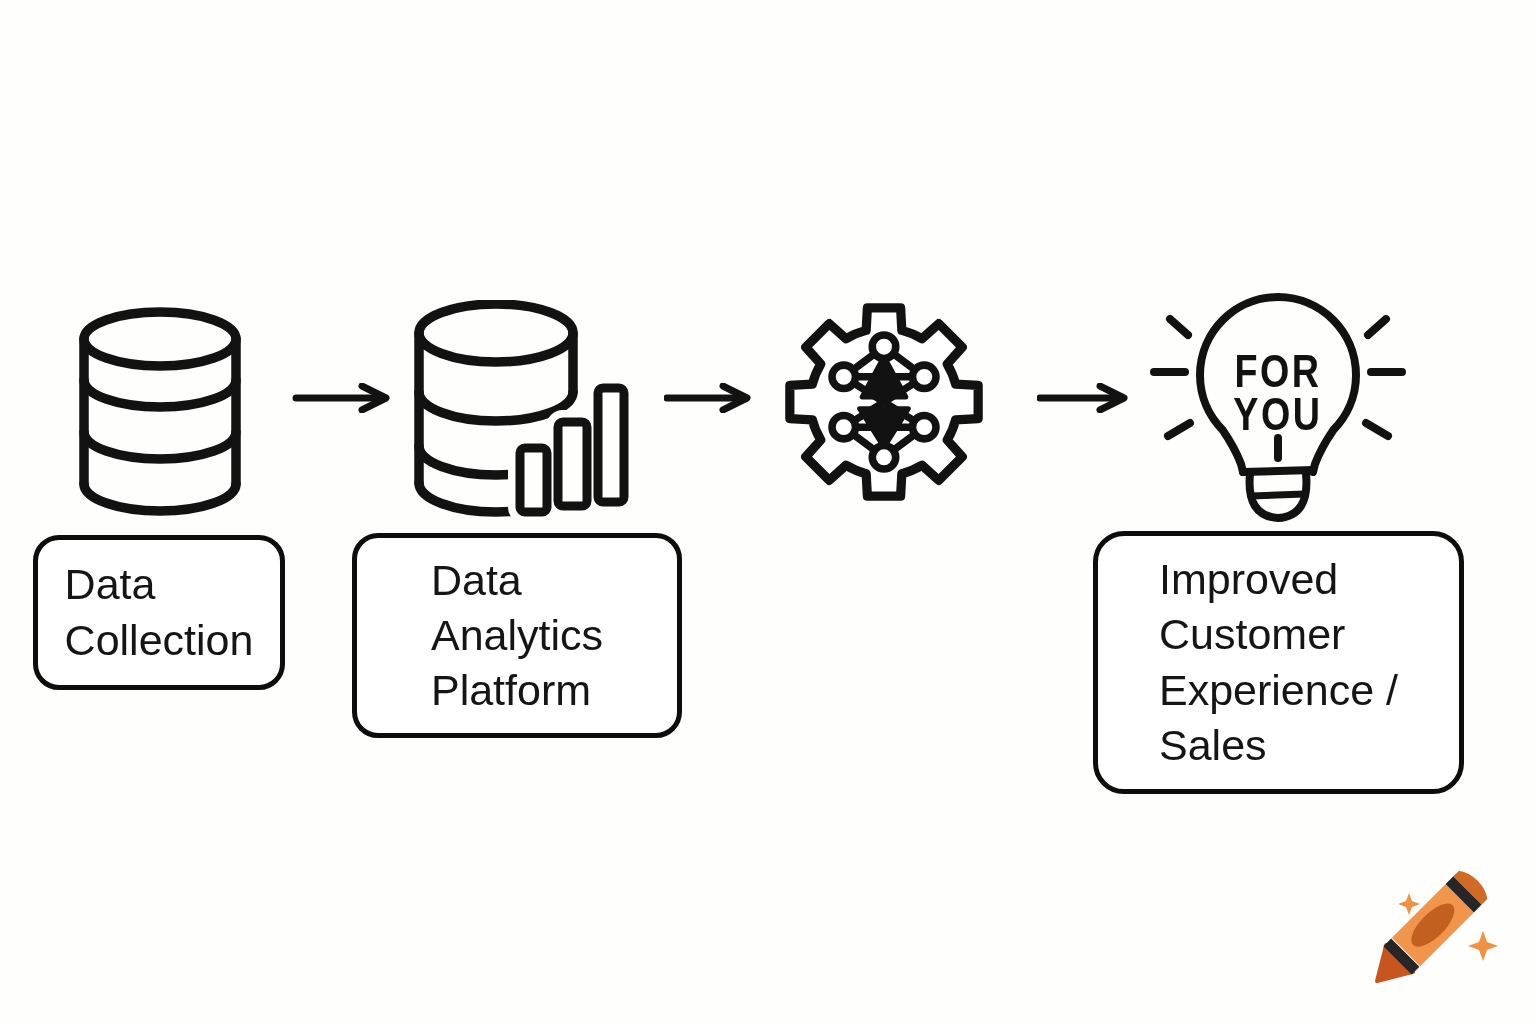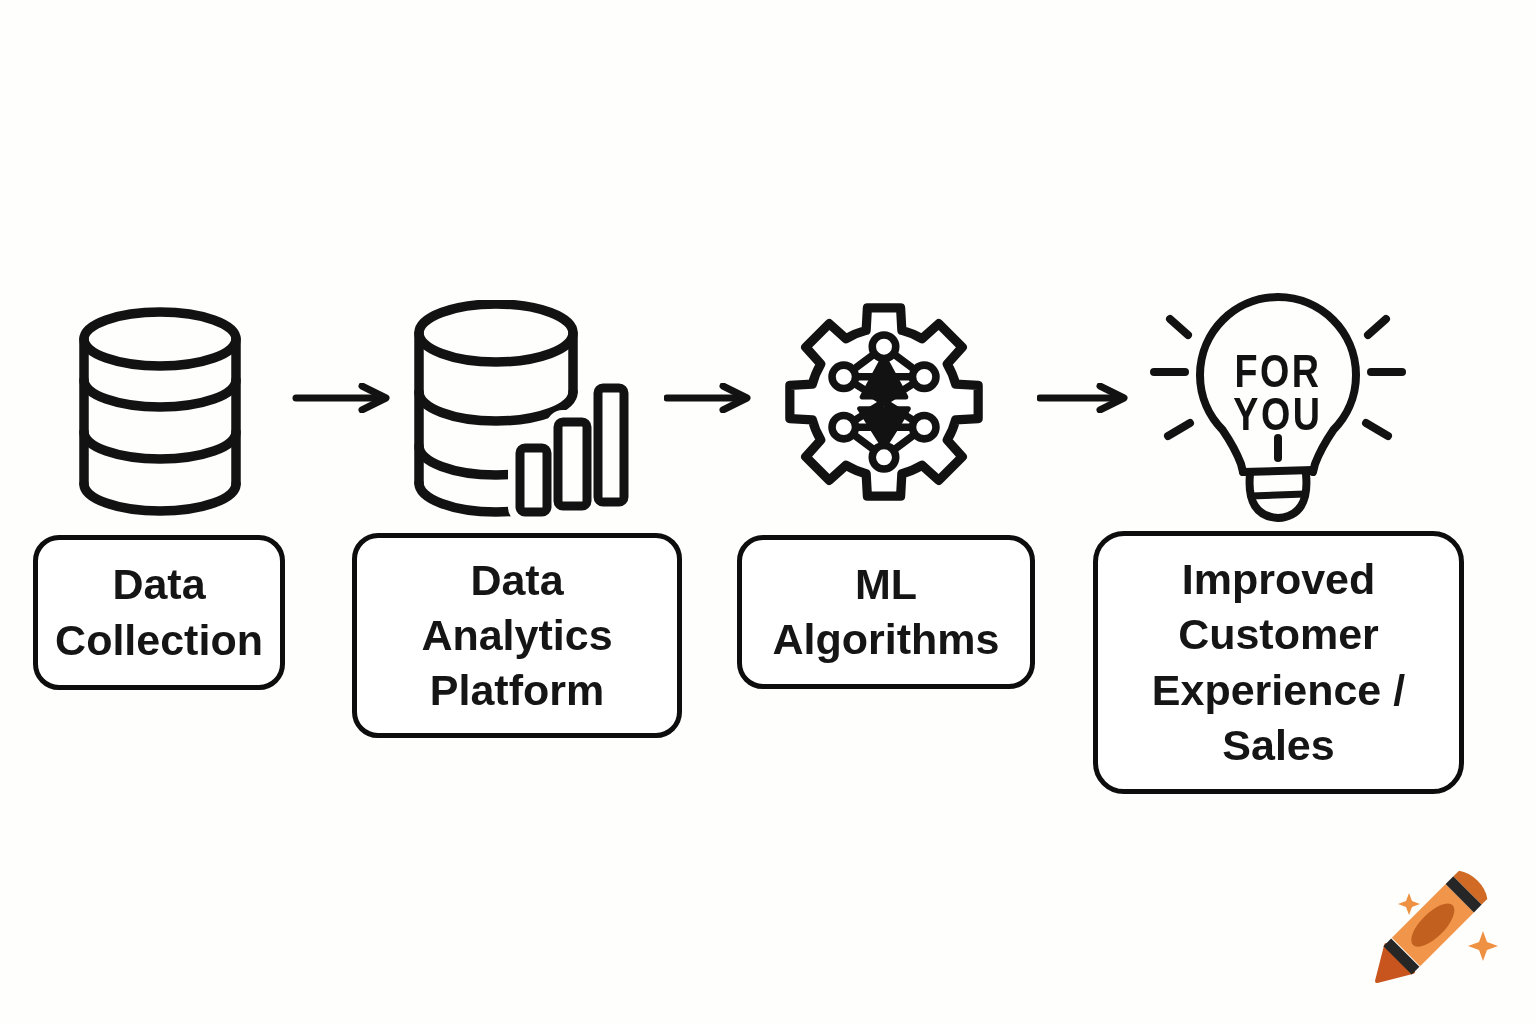--- a/index.html
+++ b/index.html
@@ -13,25 +13,24 @@
   .icon{position:absolute;}
   .label-box{
     position:absolute;
     background:#ffffff;
     border:5px solid #0d0d0d;
     border-radius:26px;
     display:flex;align-items:center;justify-content:center;
     box-sizing:border-box;
   }
   .label-text{
-    font-weight:700;
+    font-weight:400;
     font-size:43px;
     line-height:1.28;
     color:#151515;
-    text-align:center;
     white-space:pre-line;
     letter-spacing:0px;
   }
   .arrow{position:absolute;}
   svg{display:block;}
   .stroke{stroke:#121212;fill:none;stroke-linecap:round;stroke-linejoin:round;}
   .fillwhite{fill:#ffffff;}
   .bulb-font{
     font-family:"Liberation Sans", sans-serif;
     font-weight:700;
@@ -123,24 +122,20 @@
     <g class="stroke fillwhite" stroke-width="9">
       <circle cx="130" cy="64" r="14"></circle>
       <circle cx="82" cy="100" r="14"></circle>
       <circle cx="178" cy="100" r="14"></circle>
       <circle cx="82" cy="160" r="14"></circle>
       <circle cx="178" cy="160" r="14"></circle>
       <circle cx="130" cy="196" r="14"></circle>
     </g>
   </svg>
 
-  <div class="label-box" style="left:737px;top:535px;width:298px;height:154px;">
-    <div class="label-text">ML
-Algorithms</div>
-  </div>
 
   <svg class="arrow" style="left:1037px;top:383px;" width="92" height="30" viewBox="0 0 92 30">
     <path class="stroke" stroke-width="7" d="M 3,15 L 84,15"></path>
     <path class="stroke" stroke-width="7" d="M 63,3 L 87,15 L 63,27"></path>
   </svg>
 
   <svg class="icon" style="left:1150px;top:290px;" width="256" height="237" viewBox="0 0 256 237">
 
     <g class="stroke" stroke-width="8">
       <path d="M 20,29 L 38,45"></path>

